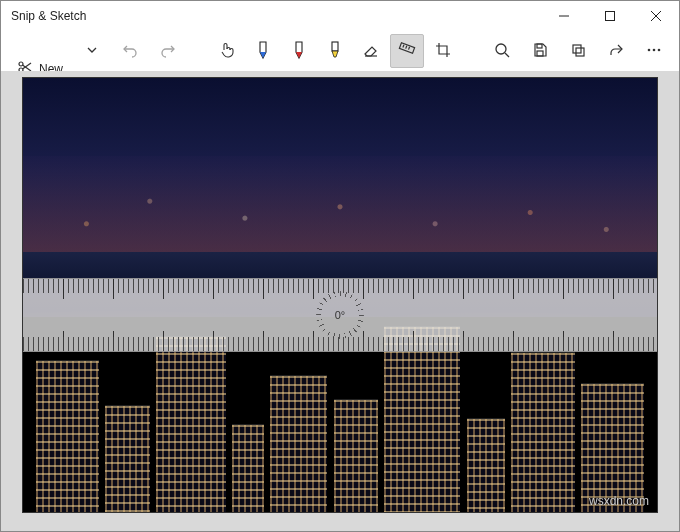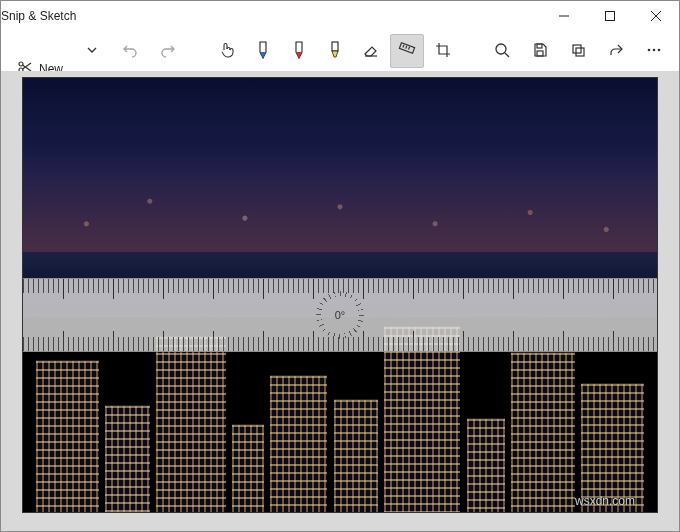--- a/index.html
+++ b/index.html
@@ -12,20 +12,21 @@
     height: 532px;
     overflow: hidden;
     border: 1px solid #888;
     position: relative;
   }
   .titlebar {
     height: 30px;
     display: flex;
     align-items: center;
     justify-content: space-between;
+    padding-left: 10px;
     font-size: 12px;
   }
   .window-controls {
     display: flex;
     height: 100%;
   }
   .win-btn {
     width: 46px;
     height: 30px;
     display: flex;
@@ -191,21 +192,21 @@
     content:"";
     position:absolute; inset:0;
     background:
       repeating-conic-gradient(rgba(60,60,60,0.8) 0 2deg, transparent 2deg 15deg);
     -webkit-mask: radial-gradient(circle, transparent 55%, #000 56% 100%);
             mask: radial-gradient(circle, transparent 55%, #000 56% 100%);
     border-radius:50%;
   }
   .watermark {
     position:absolute;
-    right:22px; bottom:4px;
+    right:8px; bottom:4px;
     font-size:12px;
     color:#cfcfcf;
     font-family: Arial, sans-serif;
     text-shadow:0 0 3px #000;
   }
 </style>
 </head>
 <body>
 
 <div class="titlebar">

